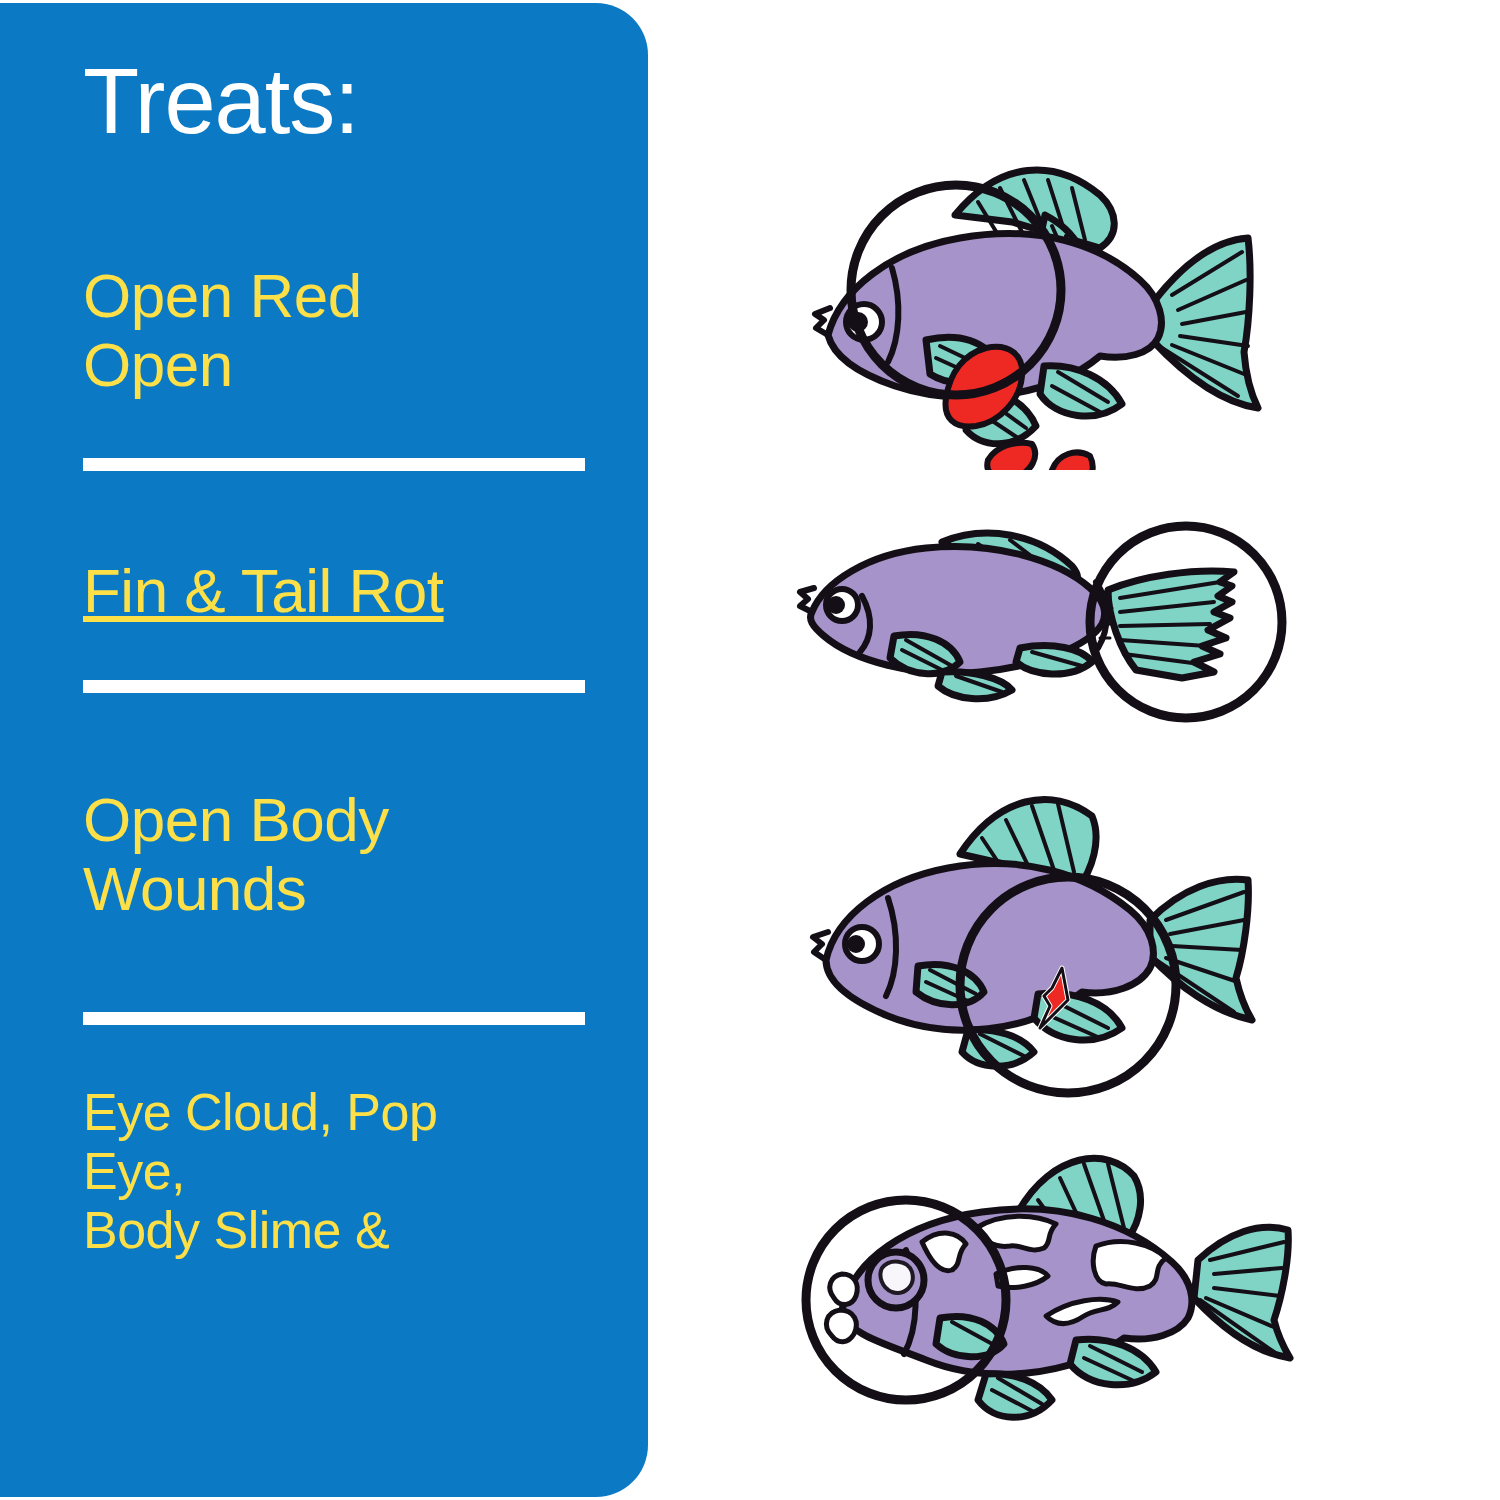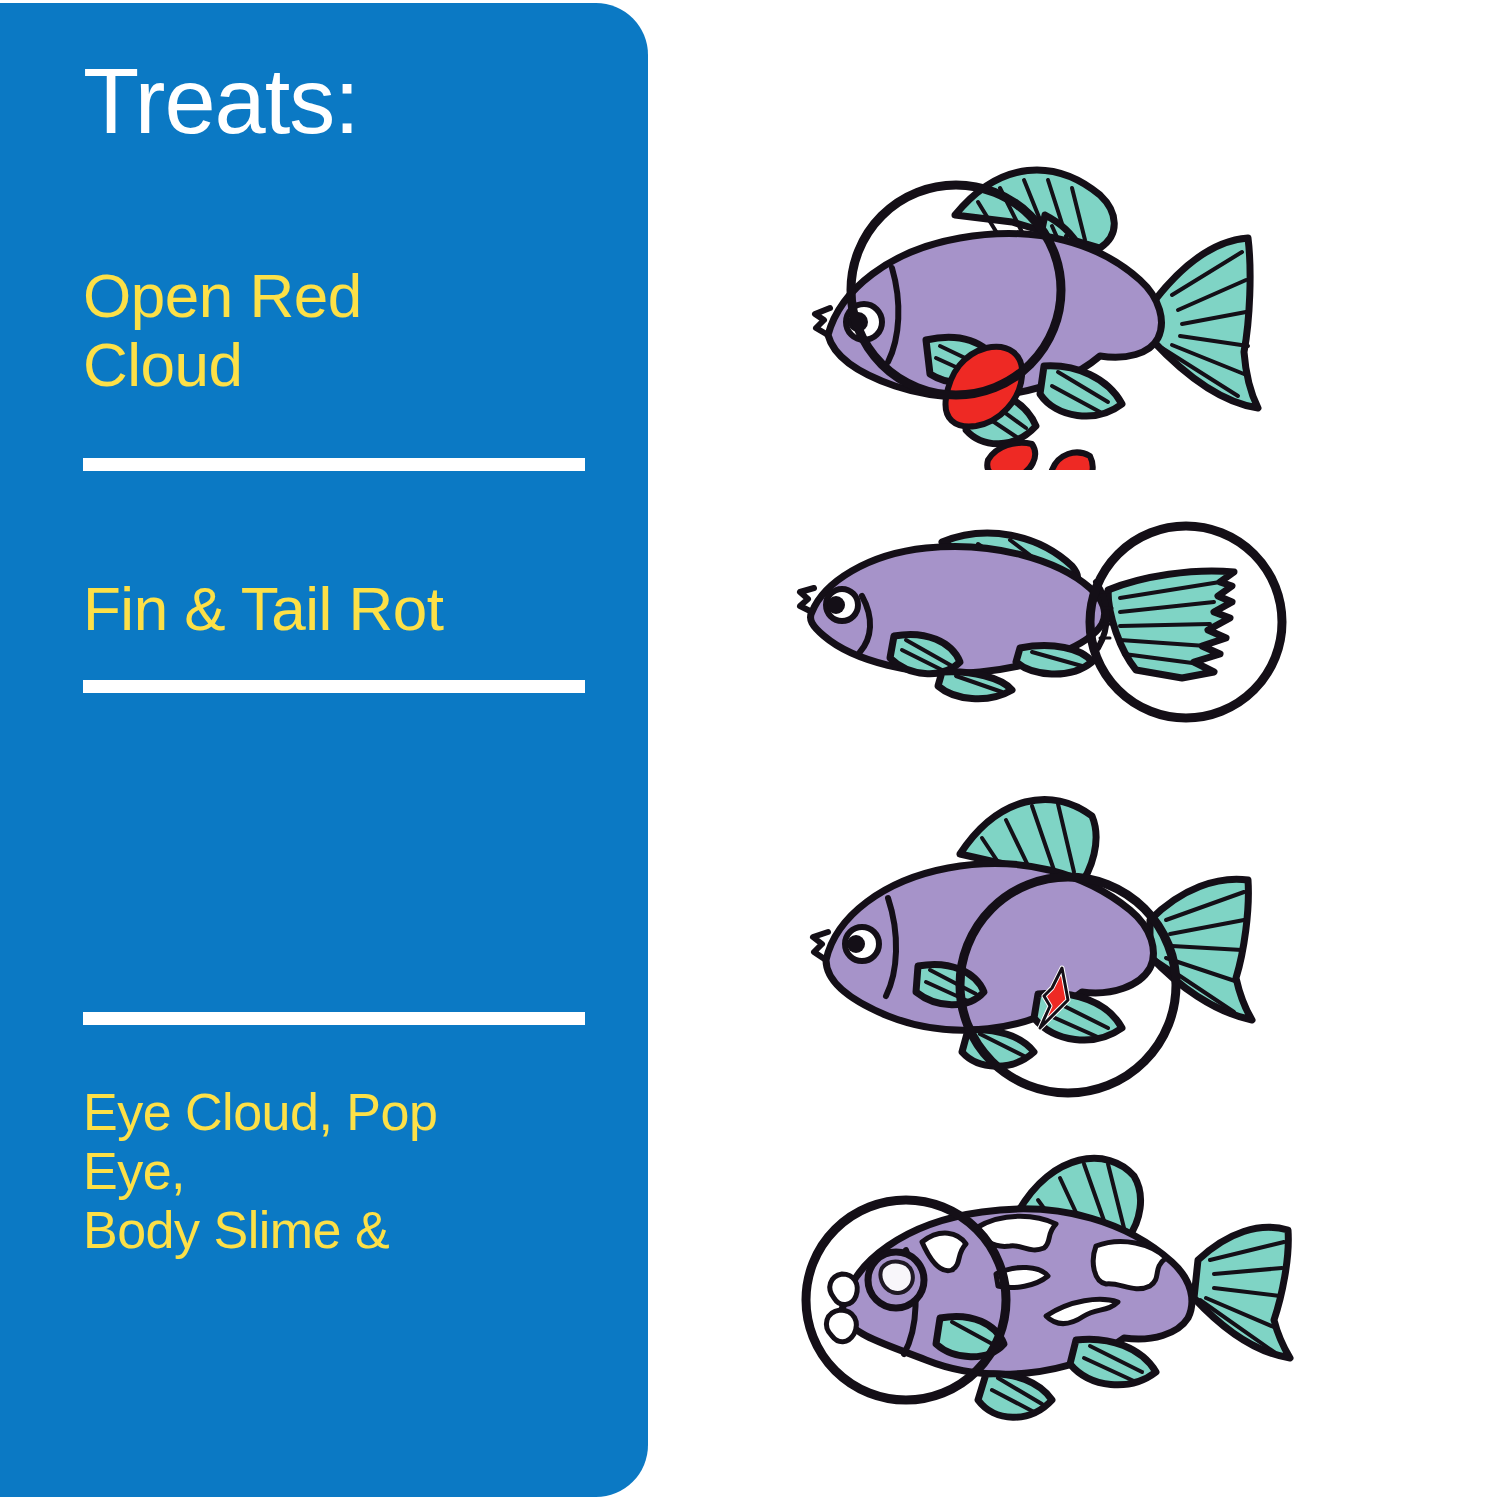--- a/index.html
+++ b/index.html
@@ -55,21 +55,21 @@
     width: 505px;
     color: #fde047;
     font-size: 62px;
     line-height: 1.12;
     font-weight: 400;
     letter-spacing: -0.5px;
   }
   .treat-entry .line { display: block; white-space: nowrap; }
 
   #entry-0 { top: 258px; }
-  #entry-1 { top: 571px; }
+  #entry-1 { top: 553px; text-decoration: underline; }
   #entry-2 { top: 782px; }
   #entry-3 { top: 1080px; font-size: 52px; line-height: 1.13; }
 
   .separator {
     position: absolute;
     left: 0;
     width: 502px;
     height: 13px;
     background: #ffffff;
   }
@@ -94,31 +94,35 @@
 </head>
 <body>
 
 <div id="treats-panel">
   <div id="panel-inner">
 
     <div id="treats-title">Treats:</div>
 
     <div class="treat-entry" id="entry-0">
       <span class="line">Open Red</span>
-      <span class="line">Cloud</span>
+      <span class="line">Open</span>
     </div>
 
     <div class="separator" id="sep-0"></div>
 
     <div class="treat-entry" id="entry-1">
       <span class="line">Fin &amp; Tail Rot</span>
     </div>
 
     <div class="separator" id="sep-1"></div>
 
+    <div class="treat-entry" id="entry-2">
+      <span class="line">Open Body</span>
+      <span class="line">Wounds</span>
+    </div>
 
     <div class="separator" id="sep-2"></div>
 
     <div class="treat-entry" id="entry-3">
       <span class="line">Eye Cloud, Pop</span>
       <span class="line">Eye,</span>
       <span class="line">Body Slime &amp;</span>
     </div>
 
   </div>

